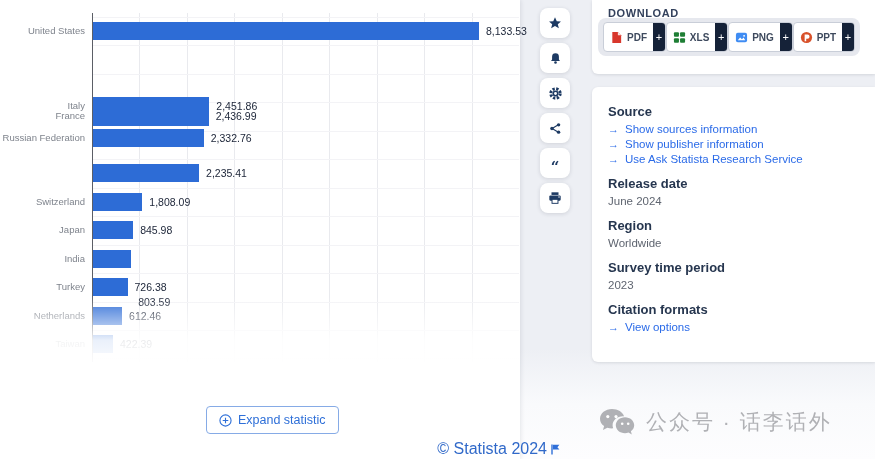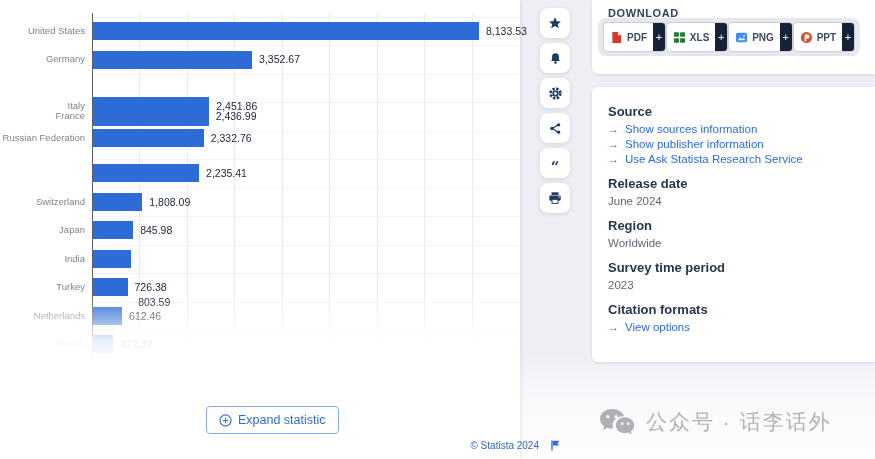--- a/index.html
+++ b/index.html
@@ -37,22 +37,22 @@
     background:linear-gradient(to bottom,rgba(255,255,255,0) 0%,rgba(255,255,255,.9) 60%,#fff 100%);
   }
   .expand-btn{
     position:absolute;left:206px;top:406px;height:28px;box-sizing:border-box;
     padding:0 12px;border:1px solid #86abe6;border-radius:4px;background:#fff;
     color:#2e6fd8;font-size:12.5px;display:flex;align-items:center;gap:6px;cursor:pointer;
     font-family:"Liberation Sans",sans-serif;
   }
   .copyright{
     position:absolute;top:440px;left:398px;width:162px;
-    display:flex;justify-content:flex-end;align-items:center;gap:12px;
-    font-size:10px;color:#3069c9;
+    display:flex;justify-content:flex-end;align-items:center;gap:4px;
+    font-size:16px;color:#3069c9;
   }
   
   .toolbar{position:absolute;left:540px;top:8px;width:30px;display:flex;flex-direction:column;gap:5px;}
   .tool-btn{
     width:30px;height:30px;background:#fff;border-radius:8px;
     box-shadow:0 1px 4px rgba(25,35,60,.14);
     display:flex;align-items:center;justify-content:center;color:#1d3a63;cursor:pointer;
   }
   .quote-glyph{font-family:"DejaVu Serif",serif;font-weight:bold;font-size:15px;line-height:10px;margin-top:7px;}
   
@@ -121,25 +121,20 @@
       <div class="hline" style="top: 329.95px;"></div>
       <div class="hline" style="top: 358.4px;"></div>
     </div>
   <div class="axis"></div>
   <div class="chart-rows">
       <div class="crow" style="top: 0px;">
         <span class="clabel">United States</span>
         <div class="cbar" style="width: 386px; background: rgb(45, 108, 214);"></div>
         <span class="cval" style="left: 486px;">8,133.53</span>
       </div>
-      <div class="crow" style="top: 28.45px;">
-        <span class="clabel">Germany</span>
-        <div class="cbar" style="width: 159.1px; background: rgb(45, 108, 214);"></div>
-        <span class="cval" style="left: 259.111px;">3,352.67</span>
-      </div>
       <div class="crow" style="top: 75px;">
         <span class="clabel">Italy</span>
         <div class="cbar" style="width: 116.4px; background: rgb(45, 108, 214);"></div>
         <span class="cval" style="left: 216.36px;">2,451.86</span>
       </div>
       <div class="crow" style="top: 85.35px;">
         <span class="clabel">France</span>
         <div class="cbar" style="width: 115.7px; background: rgb(45, 108, 214);"></div>
         <span class="cval" style="left: 215.654px;">2,436.99</span>
       </div>

